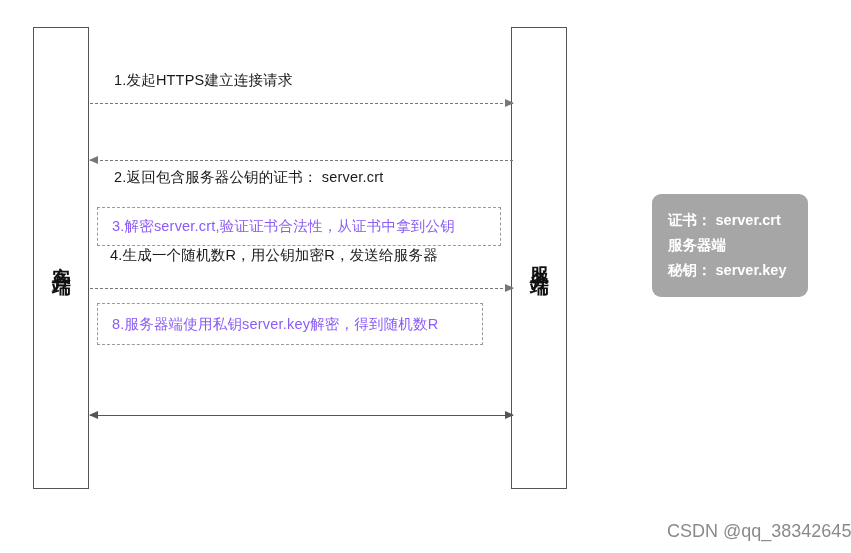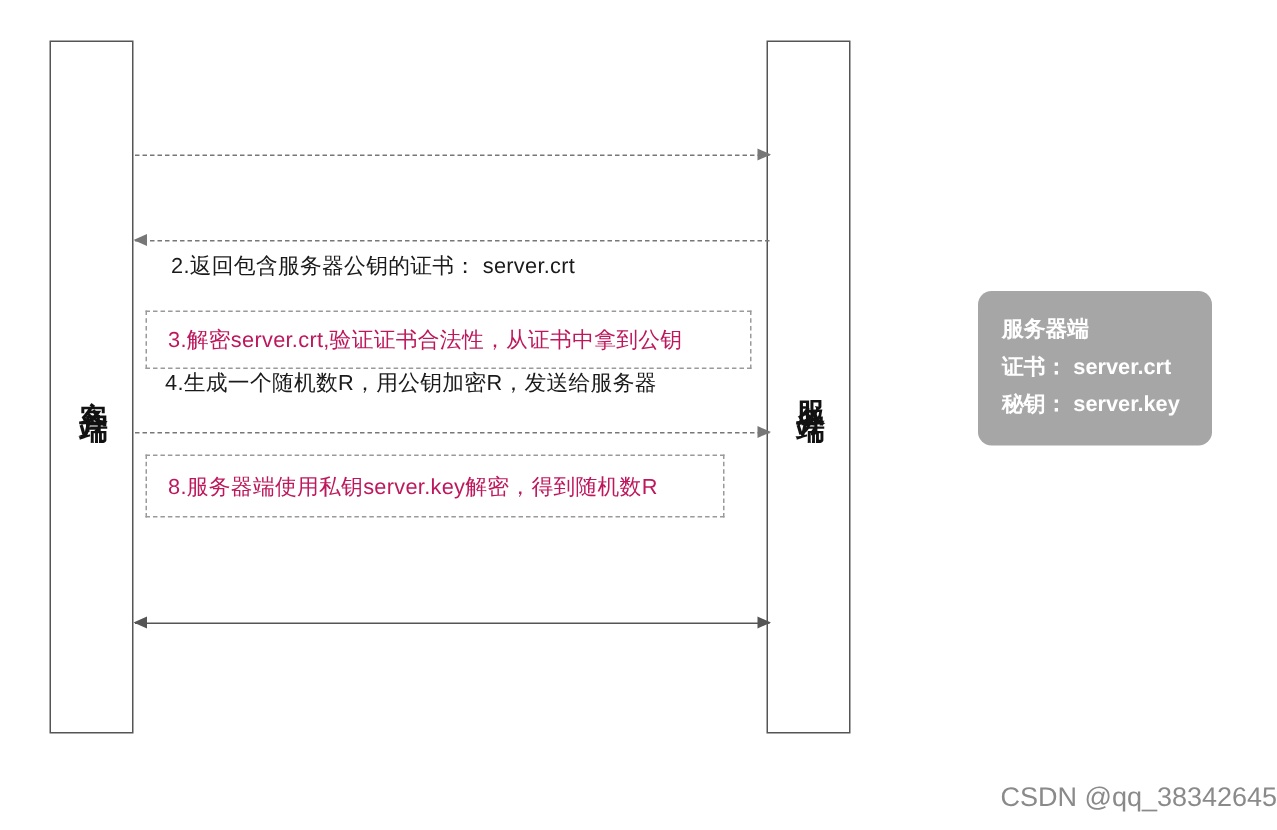--- a/index.html
+++ b/index.html
@@ -108,21 +108,21 @@
   
   .note-box {
     position: absolute;
     border: 1px dashed #9a9a9a;
     background: #ffffff;
     box-sizing: border-box;
     display: flex;
     align-items: center;
     padding-left: 14px;
     font-size: 14.5px;
-    color: #be185d;
+    color: #8b5cf6;
     white-space: nowrap;
     letter-spacing: 0.2px;
   }
 
   
   .solid-box {
     position: absolute;
     border: 1px solid #555555;
     background: #ffffff;
     box-sizing: border-box;
@@ -171,20 +171,21 @@
 <div id="canvas">
 
   <div class="lifeline" id="lifeline-client">
     <span class="lifeline-label">客户端</span>
   </div>
 
   <div class="lifeline" id="lifeline-server">
     <span class="lifeline-label">服务端</span>
   </div>
 
+  <div class="msg-label" style="left:114px; top:71px;">1.发起HTTPS建立连接请求</div>
   <div class="arrow right" style="left:90px; top:103px; width:423px;">
     <div class="shaft"></div>
     <div class="head"></div>
   </div>
 
   <div class="msg-label" style="left:114px; top:128px;margin-top:40px;">2.返回包含服务器公钥的证书： server.crt</div>
   <div class="arrow left" style="left:90px; top:160px; width:423px;">
     <div class="shaft"></div>
     <div class="head"></div>
   </div>
@@ -199,20 +200,20 @@
 
   <div class="note-box" style="left:97px; top:303px; width:386px; height:42px;">8.服务器端使用私钥server.key解密，得到随机数R</div>
 
   <div class="arrow solid both" style="left:90px; top:415px; width:423px;">
     <div class="shaft"></div>
     <div class="head" style="left:-1px; border-right:9px solid #555555;"></div>
     <div class="head h2"></div>
   </div>
 
   <div id="server-info-card">
+    <div class="line">证书： server.crt</div>
     <div class="line">服务器端</div>
-    <div class="line">证书： server.crt</div>
     <div class="line">秘钥： server.key</div>
   </div>
 
   <div id="watermark">CSDN @qq_38342645</div>
 
 </div>
 
 </body></html>

